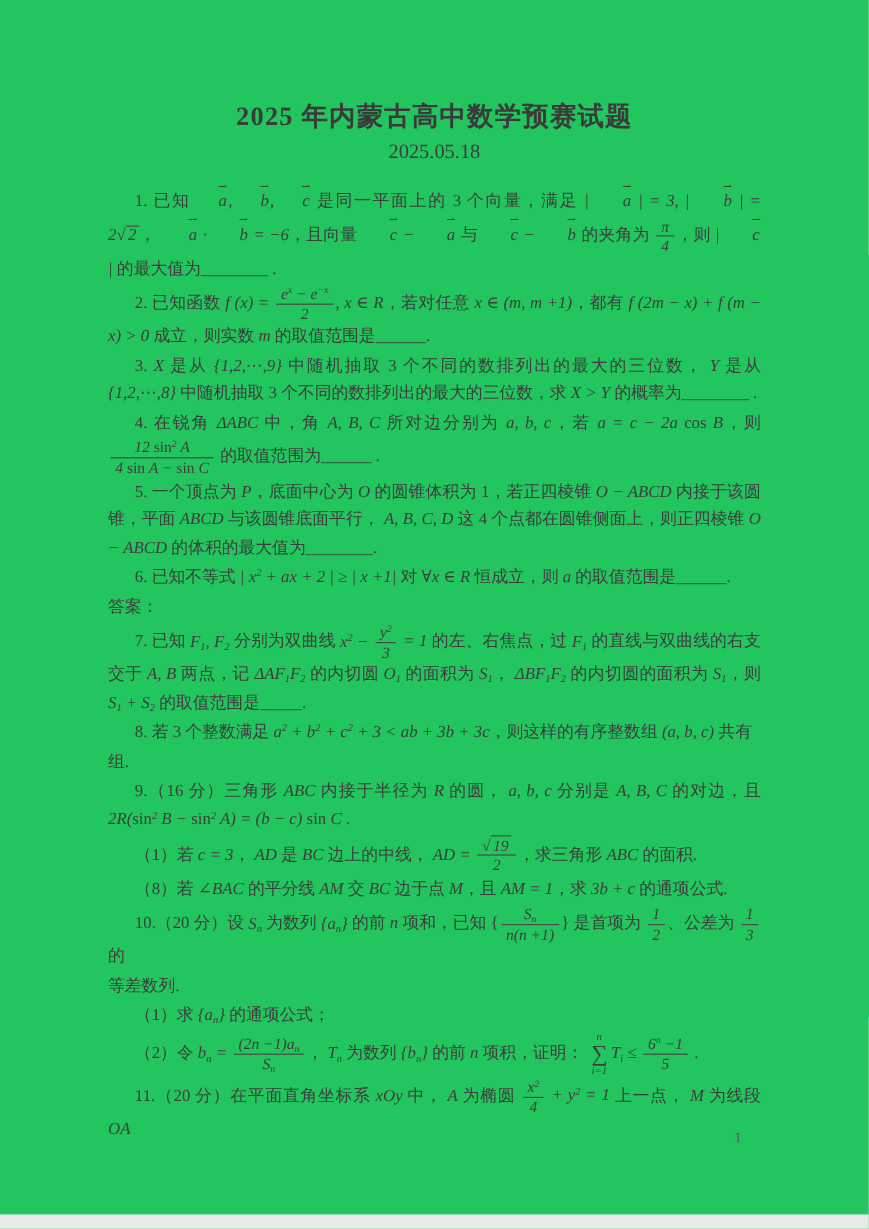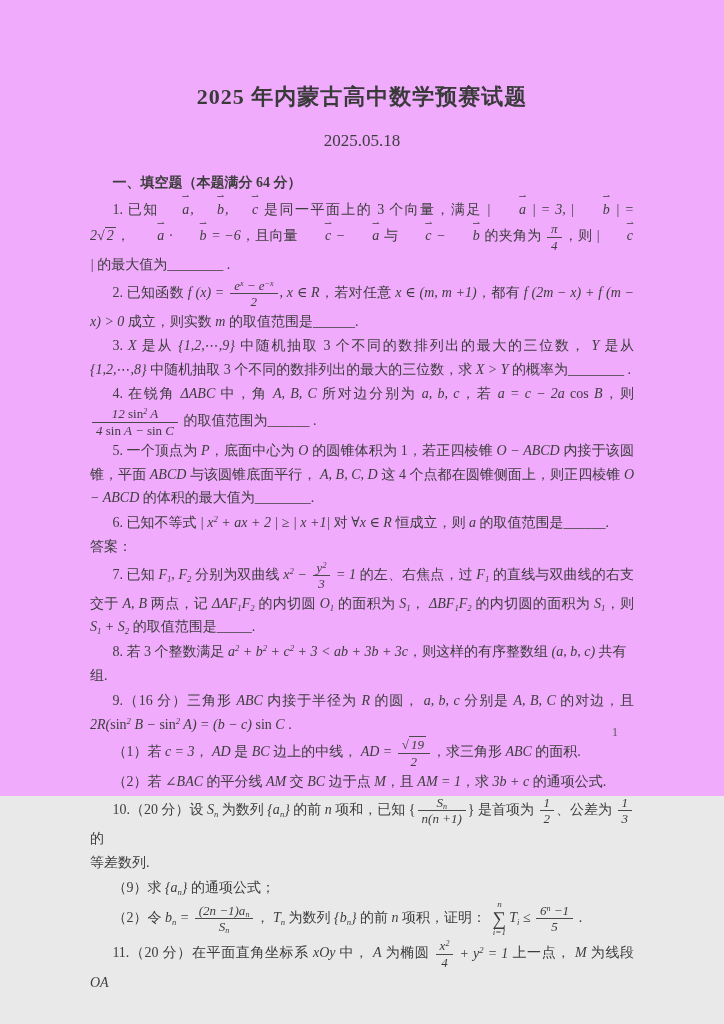--- a/index.html
+++ b/index.html
@@ -1,27 +1,27 @@
 <!DOCTYPE html>
 <html><head>
 <meta charset="utf-8">
 <style>
   html,body{margin:0;padding:0;width:724px;height:1024px;overflow:hidden;}
   body{background:#e9e9e9;}
   .page{
-    position:relative;width:724px;height:796px;background:#f0abfc;
+    position:relative;width:724px;height:1012px;background:#22c55e;
     color:#3d3d3d;
     font-family:"Liberation Serif","DejaVu Serif","DejaVu Sans",serif;
     box-sizing:border-box;
   }
   .title{
     margin:0;padding-top:82px;text-align:center;
     font-size:22px;font-weight:bold;letter-spacing:1px;color:#3a3a3a;
   }
-  .date{text-align:center;font-size:17px;margin-top:19px;color:#3d3d3d;}
+  .date{text-align:center;font-size:17px;margin-top:5px;color:#3d3d3d;}
   .content{
     margin:20px 90px 0 90px;
     font-size:14px;line-height:1.68;text-align:justify;
   }
   .content p{margin:1px 0;}
   p.para{text-indent:1.6em;}
   p.flush{text-indent:0;}
   p.heading{text-indent:1.6em;font-weight:bold;margin:11px 0 3px 0;}
   
   .mi{font-style:italic;}
@@ -55,37 +55,36 @@
     font-family:"Liberation Serif","DejaVu Serif",serif;
   }
 </style>
 </head>
 <body>
 
 <div class="page">
   <h1 class="title">2025 年内蒙古高中数学预赛试题</h1>
   <div class="date">2025.05.18</div>
   <div class="content">
-      <p class="heading"><span class="txt">一、填空题（本题满分 64 分）</span></p>
       <p class="para"><span class="txt">1. 已知</span><span class="vec"><span class="arr">⇀</span><span class="base">a</span></span><span class="mi">,</span><span class="vec"><span class="arr">⇀</span><span class="base">b</span></span><span class="mi">,</span><span class="vec"><span class="arr">⇀</span><span class="base">c</span></span><span class="txt"> 是同一平面上的 3 个向量，满足 </span><span class="mi">| </span><span class="vec"><span class="arr">⇀</span><span class="base">a</span></span><span class="mi"> | = 3, | </span><span class="vec"><span class="arr">⇀</span><span class="base">b</span></span><span class="mi"> | = 2</span><span class="sqrt"><span class="sign">√</span><span class="rad">2</span></span><span class="txt">， </span><span class="vec"><span class="arr">⇀</span><span class="base">a</span></span><span class="mi"> · </span><span class="vec"><span class="arr">⇀</span><span class="base">b</span></span><span class="mi"> = −6</span><span class="txt">，且向量 </span><span class="vec"><span class="arr">⇀</span><span class="base">c</span></span><span class="mi"> − </span><span class="vec"><span class="arr">⇀</span><span class="base">a</span></span><span class="txt"> 与 </span><span class="vec"><span class="arr">⇀</span><span class="base">c</span></span><span class="mi"> − </span><span class="vec"><span class="arr">⇀</span><span class="base">b</span></span><span class="txt"> 的夹角为 </span><span class="frac"><span class="num mi">π</span><span class="den mi">4</span></span><span class="txt">，则 </span><span class="mi">| </span><span class="vec"><span class="arr">⇀</span><span class="base">c</span></span><span class="mi"> |</span><span class="txt"> 的最大值为________ .</span></p>
       <p class="para"><span class="txt">2. 已知函数 </span><span class="mi">f (x) = </span><span class="frac"><span class="num mi">e<sup>x</sup> − e<sup>−x</sup></span><span class="den mi">2</span></span><span class="mi">, x ∈ R</span><span class="txt">，若对任意 </span><span class="mi">x ∈ (m, m +1)</span><span class="txt">，都有 </span><span class="mi">f (2m − x) + f (m − x) &gt; 0</span><span class="txt"> 成立，则实数 </span><span class="mi">m</span><span class="txt"> 的取值范围是______.</span></p>
       <p class="para"><span class="txt">3. </span><span class="mi">X</span><span class="txt"> 是从 </span><span class="mi">{1,2,⋯,9}</span><span class="txt"> 中随机抽取 3 个不同的数排列出的最大的三位数， </span><span class="mi">Y</span><span class="txt"> 是从 </span><span class="mi">{1,2,⋯,8}</span><span class="txt"> 中随机抽取 3 个不同的数排列出的最大的三位数，求 </span><span class="mi">X &gt; Y</span><span class="txt"> 的概率为________ .</span></p>
       <p class="para"><span class="txt">4. 在锐角 </span><span class="mi">ΔABC</span><span class="txt"> 中，角 </span><span class="mi">A, B, C</span><span class="txt"> 所对边分别为 </span><span class="mi">a, b, c</span><span class="txt">，若 </span><span class="mi">a = c − 2a <span class="fn">cos</span> B</span><span class="txt">，则 </span><span class="frac"><span class="num mi">12 <span class="fn">sin</span><sup>2</sup> A</span><span class="den mi">4 <span class="fn">sin</span> A − <span class="fn">sin</span> C</span></span><span class="txt"> 的取值范围为______ .</span></p>
       <p class="para"><span class="txt">5. 一个顶点为 </span><span class="mi">P</span><span class="txt">，底面中心为 </span><span class="mi">O</span><span class="txt"> 的圆锥体积为 1，若正四棱锥 </span><span class="mi">O − ABCD</span><span class="txt"> 内接于该圆锥，平面 </span><span class="mi">ABCD</span><span class="txt"> 与该圆锥底面平行， </span><span class="mi">A, B, C, D</span><span class="txt"> 这 4 个点都在圆锥侧面上，则正四棱锥 </span><span class="mi">O − ABCD</span><span class="txt"> 的体积的最大值为________.</span></p>
       <p class="para"><span class="txt">6. 已知不等式 </span><span class="mi">| x<sup>2</sup> + ax + 2 | ≥ | x +1|</span><span class="txt"> 对 </span><span class="mi">∀x ∈ R</span><span class="txt"> 恒成立，则 </span><span class="mi">a</span><span class="txt"> 的取值范围是______.</span></p>
       <p class="flush"><span class="txt">答案：</span></p>
       <p class="para"><span class="txt">7. 已知 </span><span class="mi">F<sub>1</sub>, F<sub>2</sub></span><span class="txt"> 分别为双曲线 </span><span class="mi">x<sup>2</sup> − </span><span class="frac"><span class="num mi">y<sup>2</sup></span><span class="den mi">3</span></span><span class="mi"> = 1</span><span class="txt"> 的左、右焦点，过 </span><span class="mi">F<sub>1</sub></span><span class="txt"> 的直线与双曲线的右支交于 </span><span class="mi">A, B</span><span class="txt"> 两点，记 </span><span class="mi">ΔAF<sub>1</sub>F<sub>2</sub></span><span class="txt"> 的内切圆 </span><span class="mi">O<sub>1</sub></span><span class="txt"> 的面积为 </span><span class="mi">S<sub>1</sub></span><span class="txt">， </span><span class="mi">ΔBF<sub>1</sub>F<sub>2</sub></span><span class="txt"> 的内切圆的面积为 </span><span class="mi">S<sub>1</sub></span><span class="txt">，则 </span><span class="mi">S<sub>1</sub> + S<sub>2</sub></span><span class="txt"> 的取值范围是_____.</span></p>
       <p class="para"><span class="txt">8. 若 3 个整数满足 </span><span class="mi">a<sup>2</sup> + b<sup>2</sup> + c<sup>2</sup> + 3 &lt; ab + 3b + 3c</span><span class="txt">，则这样的有序整数组 </span><span class="mi">(a, b, c)</span><span class="txt"> 共有</span></p>
       <p class="flush"><span class="txt">组.</span></p>
       <p class="para"><span class="txt">9.（16 分）三角形 </span><span class="mi">ABC</span><span class="txt"> 内接于半径为 </span><span class="mi">R</span><span class="txt"> 的圆， </span><span class="mi">a, b, c</span><span class="txt"> 分别是 </span><span class="mi">A, B, C</span><span class="txt"> 的对边，且 </span><span class="mi">2R(<span class="fn">sin</span><sup>2</sup> B − <span class="fn">sin</span><sup>2</sup> A) = (b − c) <span class="fn">sin</span> C</span><span class="txt"> .</span></p>
       <p class="para"><span class="txt">（1）若 </span><span class="mi">c = 3</span><span class="txt">， </span><span class="mi">AD</span><span class="txt"> 是 </span><span class="mi">BC</span><span class="txt"> 边上的中线， </span><span class="mi">AD = </span><span class="frac"><span class="num mi"><span class="sqrt"><span class="sign">√</span><span class="rad">19</span></span></span><span class="den mi">2</span></span><span class="txt">，求三角形 </span><span class="mi">ABC</span><span class="txt"> 的面积.</span></p>
-      <p class="para"><span class="txt">（2）若 </span><span class="mi">∠BAC</span><span class="txt"> 的平分线 </span><span class="mi">AM</span><span class="txt"> 交 </span><span class="mi">BC</span><span class="txt"> 边于点 </span><span class="mi">M</span><span class="txt">，且 </span><span class="mi">AM = 1</span><span class="txt">，求 </span><span class="mi">3b + c</span><span class="txt"> 的通项公式.</span></p>
+      <p class="para"><span class="txt">（8）若 </span><span class="mi">∠BAC</span><span class="txt"> 的平分线 </span><span class="mi">AM</span><span class="txt"> 交 </span><span class="mi">BC</span><span class="txt"> 边于点 </span><span class="mi">M</span><span class="txt">，且 </span><span class="mi">AM = 1</span><span class="txt">，求 </span><span class="mi">3b + c</span><span class="txt"> 的通项公式.</span></p>
       <p class="para"><span class="txt">10.（20 分）设 </span><span class="mi">S<sub>n</sub></span><span class="txt"> 为数列 </span><span class="mi">{a<sub>n</sub>}</span><span class="txt"> 的前 </span><span class="mi">n</span><span class="txt"> 项和，已知 {</span><span class="frac"><span class="num mi">S<sub>n</sub></span><span class="den mi">n(n +1)</span></span><span class="txt">} 是首项为 </span><span class="frac"><span class="num mi">1</span><span class="den mi">2</span></span><span class="txt">、公差为 </span><span class="frac"><span class="num mi">1</span><span class="den mi">3</span></span><span class="txt"> 的</span></p>
       <p class="flush"><span class="txt">等差数列.</span></p>
-      <p class="para"><span class="txt">（9）求 </span><span class="mi">{a<sub>n</sub>}</span><span class="txt"> 的通项公式；</span></p>
+      <p class="para"><span class="txt">（1）求 </span><span class="mi">{a<sub>n</sub>}</span><span class="txt"> 的通项公式；</span></p>
       <p class="para"><span class="txt">（2）令 </span><span class="mi">b<sub>n</sub> = </span><span class="frac"><span class="num mi">(2n −1)a<sub>n</sub></span><span class="den mi">S<sub>n</sub></span></span><span class="txt">， </span><span class="mi">T<sub>n</sub></span><span class="txt"> 为数列 </span><span class="mi">{b<sub>n</sub>}</span><span class="txt"> 的前 </span><span class="mi">n</span><span class="txt"> 项积，证明： </span><span class="sum">
           <span class="lim">n</span>
           <span class="sig">∑</span>
           <span class="lim">i=1</span>
         </span><span class="mi">T<sub>i</sub> ≤ </span><span class="frac"><span class="num mi">6<sup>n</sup> −1</span><span class="den mi">5</span></span><span class="txt"> .</span></p>
       <p class="para"><span class="txt">11.（20 分）在平面直角坐标系 </span><span class="mi">xOy</span><span class="txt"> 中， </span><span class="mi">A</span><span class="txt"> 为椭圆 </span><span class="frac"><span class="num mi">x<sup>2</sup></span><span class="den mi">4</span></span><span class="mi"> + y<sup>2</sup> = 1</span><span class="txt"> 上一点， </span><span class="mi">M</span><span class="txt"> 为线段 </span><span class="mi">OA</span></p>
     </div>
   <div class="pageno">1</div>
 </div>
 

